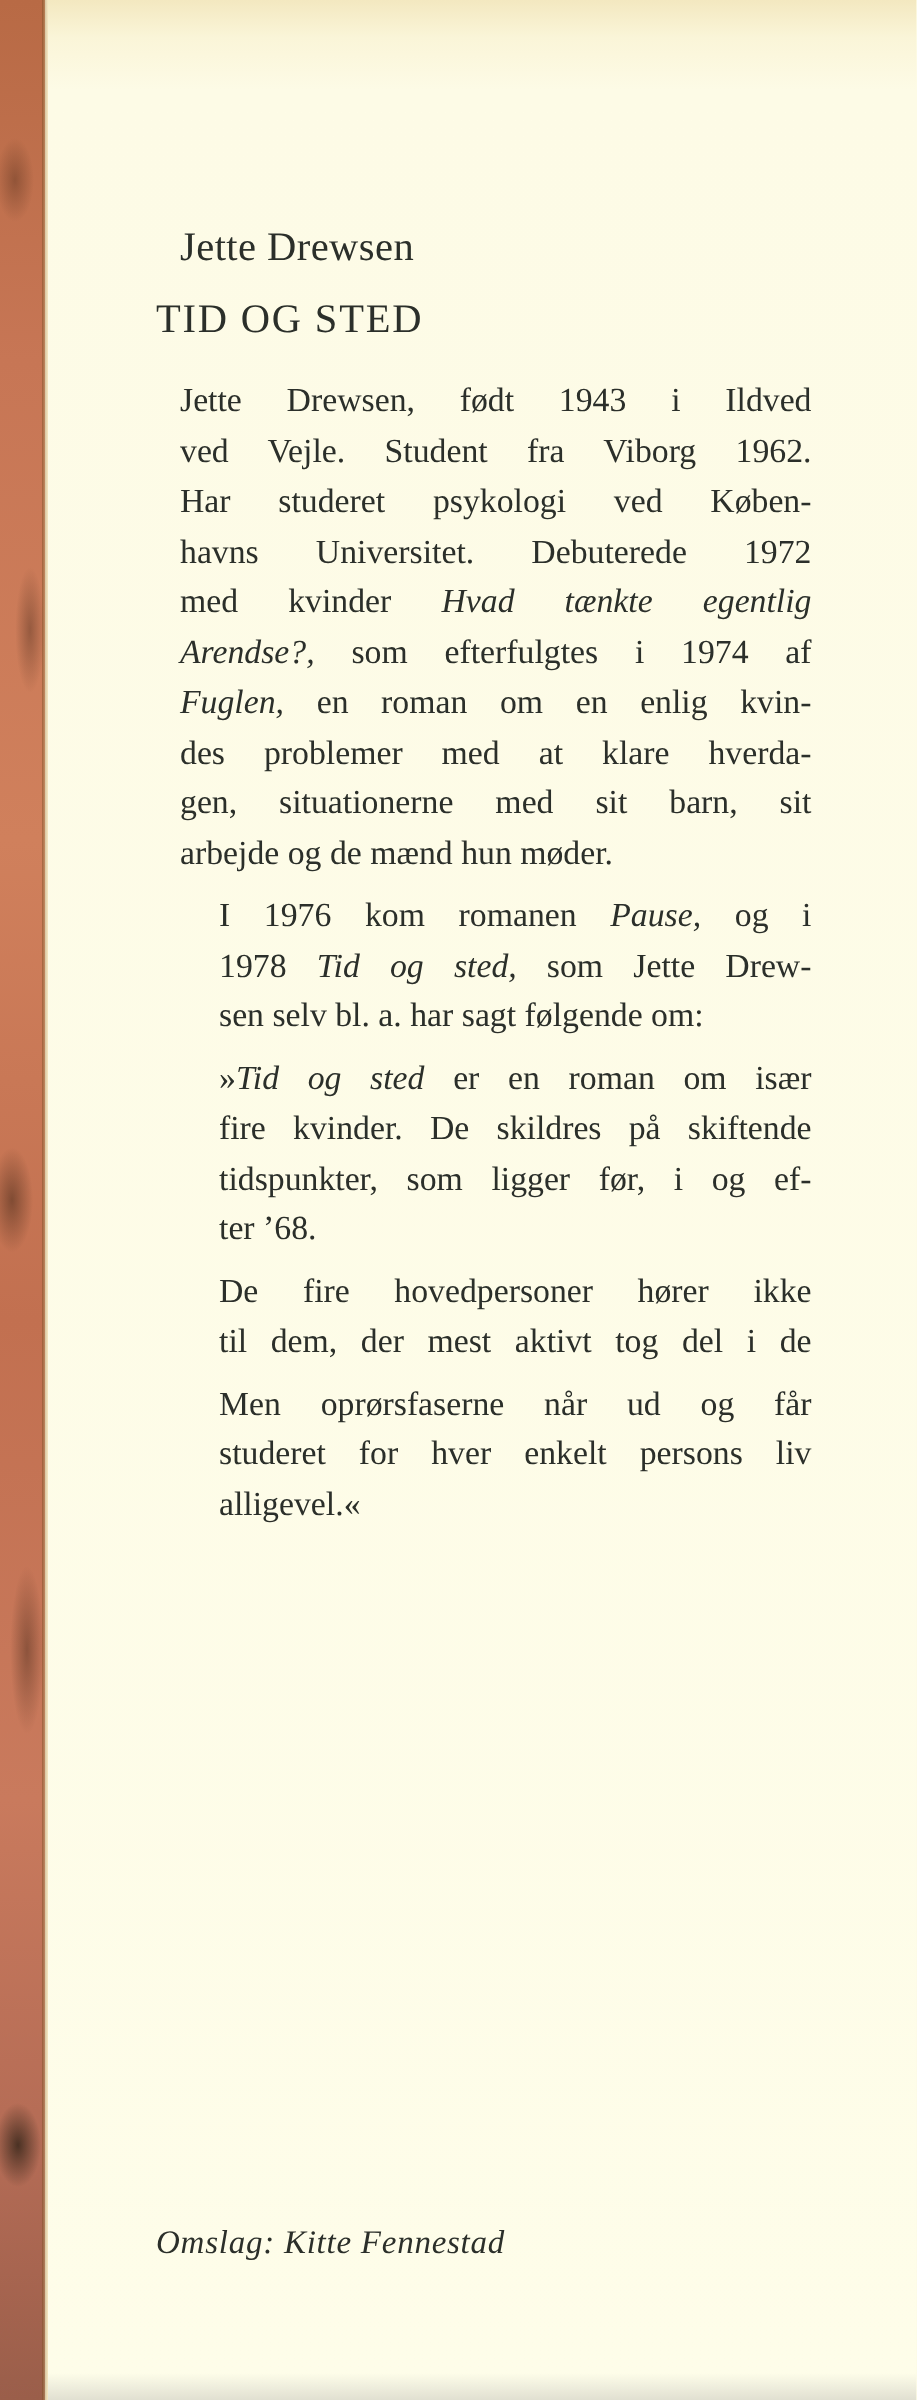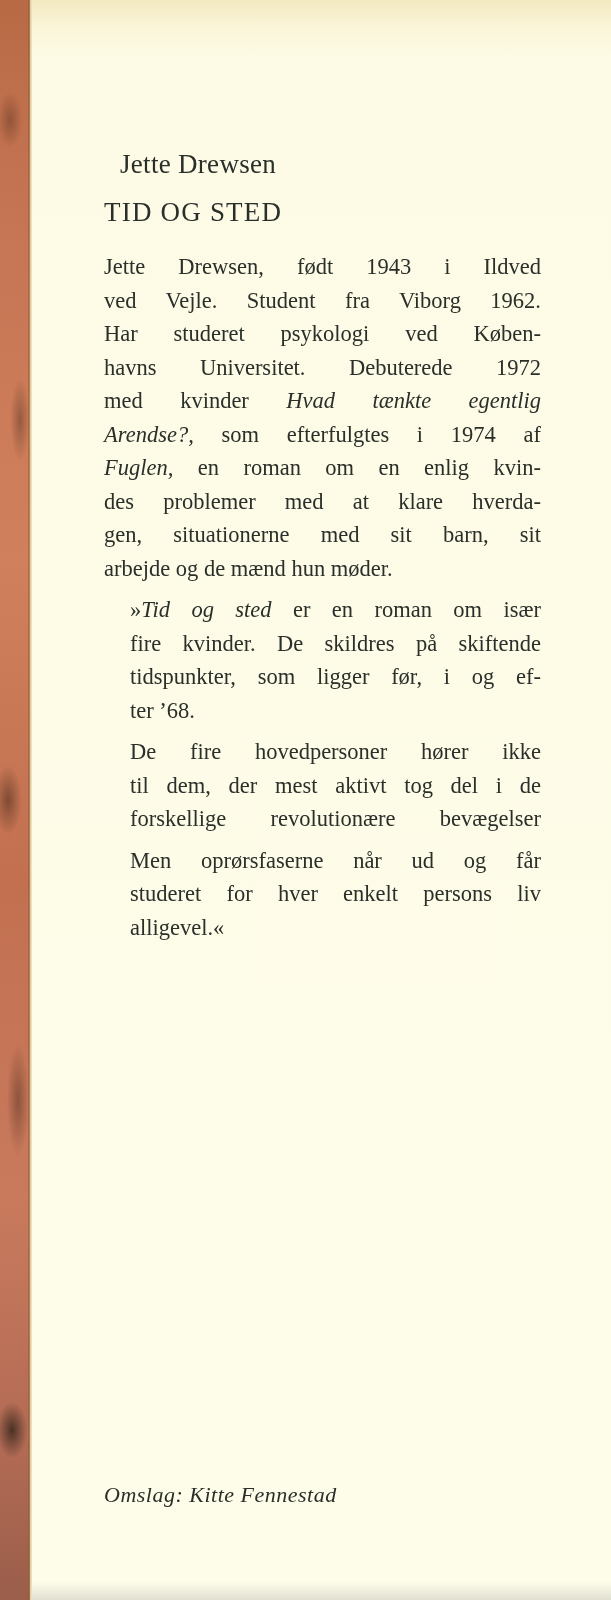--- a/index.html
+++ b/index.html
@@ -63,21 +63,21 @@
     .title {
       font-size: 27px;
       line-height: 32px;
       margin: 0 0 22px 0;
       font-weight: normal;
       letter-spacing: 1.2px;
     }
     .body-text p {
       font-size: 22.5px;
       line-height: 33.5px;
-      margin: 0 0 8px 0;
+      margin: 0 0 8px 16px;
       text-align: justify;
       text-align-last: left;
     }
     .body-text p.indent {
       text-indent: 26px;
     }
     .line {
       display: block;
       text-align: justify;
       text-align-last: justify;
@@ -120,29 +120,33 @@
         <span class="line"><span>Har studeret psykologi ved Køben-</span></span>
         <span class="line"><span>havns Universitet. Debuterede 1972</span></span>
         <span class="line"><span>med kvinder </span><em>Hvad tænkte egentlig</em></span>
         <span class="line"><em>Arendse?,</em><span> som efterfulgtes i 1974 af</span></span>
         <span class="line"><em>Fuglen,</em><span> en roman om en enlig kvin-</span></span>
         <span class="line"><span>des problemer med at klare hverda-</span></span>
         <span class="line"><span>gen, situationerne med sit barn, sit</span></span>
         <span class="line last"><span>arbejde og de mænd hun møder.</span></span>
       </p>
     <p class="indent">
+        <span class="line"><span>I 1976 kom romanen </span><em>Pause,</em><span> og i</span></span>
+        <span class="line"><span>1978 </span><em>Tid og sted,</em><span> som Jette Drew-</span></span>
+        <span class="line last"><span>sen selv bl. a. har sagt følgende om:</span></span>
+      </p>
+    <p class="indent">
         <span class="line"><span>»</span><em>Tid og sted</em><span> er en roman om især</span></span>
         <span class="line"><span>fire kvinder. De skildres på skiftende</span></span>
         <span class="line"><span>tidspunkter, som ligger før, i og ef-</span></span>
         <span class="line last"><span>ter ’68.</span></span>
       </p>
     <p class="indent">
         <span class="line"><span>De fire hovedpersoner hører ikke</span></span>
         <span class="line"><span>til dem, der mest aktivt tog del i de</span></span>
-        <span class="line"><span>forskellige revolutionære bevægelser</span></span>
       </p>
     <p class="indent">
         <span class="line"><span>Men oprørsfaserne når ud og får</span></span>
         <span class="line"><span>studeret for hver enkelt persons liv</span></span>
         <span class="line last"><span>alligevel.«</span></span>
       </p>
   </div>
 </div>
 
 <div class="credit">Omslag: Kitte Fennestad</div>

